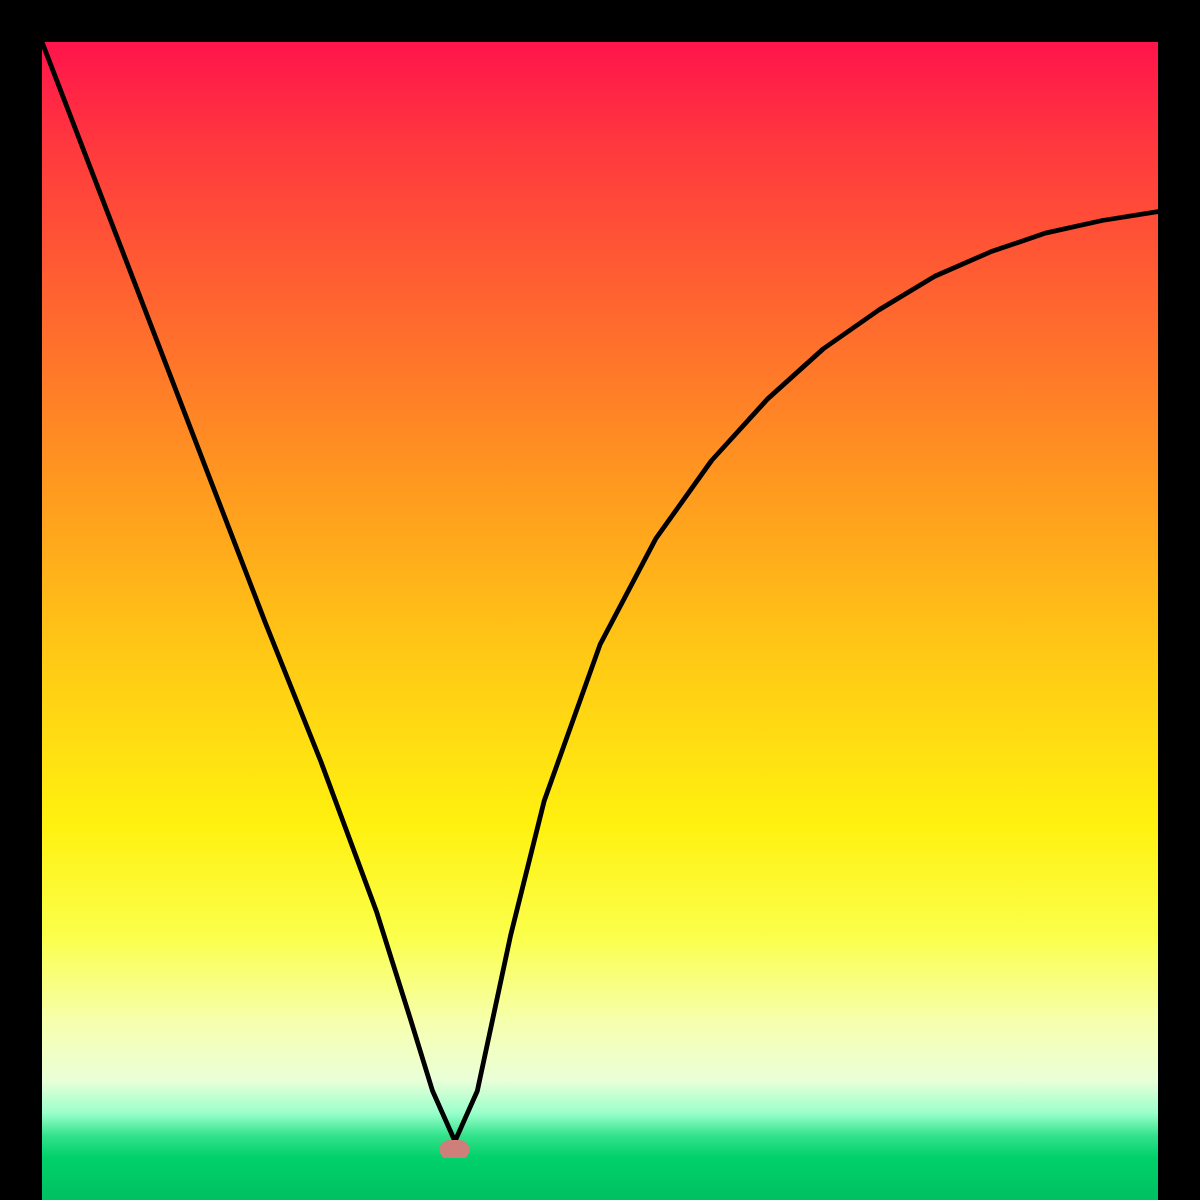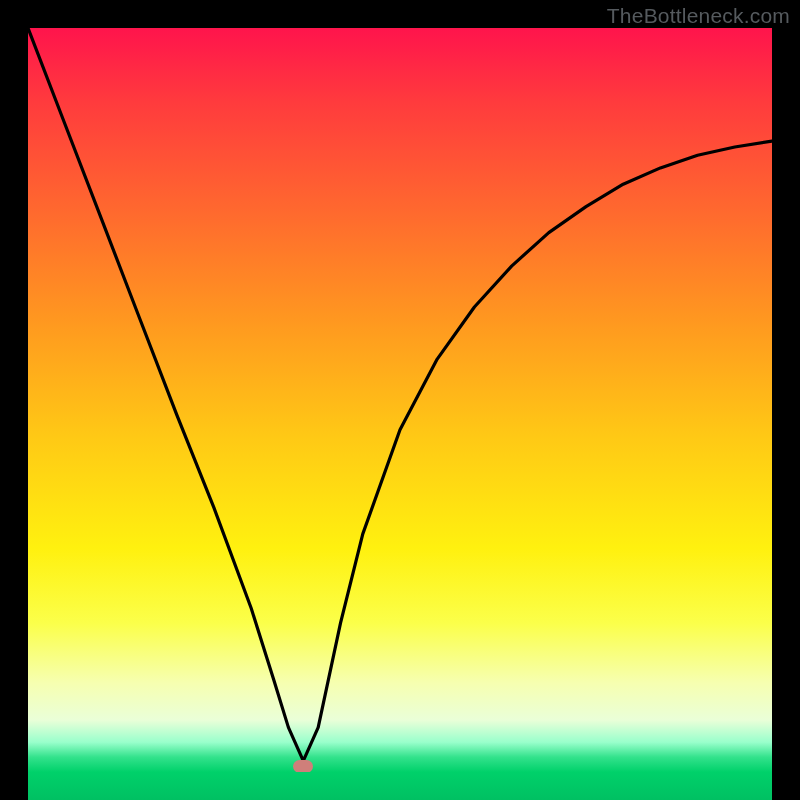--- a/index.html
+++ b/index.html
@@ -72,21 +72,20 @@
     font-weight: 400;
     letter-spacing: 0.2px;
     pointer-events: none;
   }
 </style>
 </head>
 <body>
 
 <div class="frame">
 
-  <div class="watermark">TheBottleneck.com</div>
 
   <div class="plot-area">
     <svg class="curve" viewBox="0 0 744 744" preserveAspectRatio="none">
       <path id="curve-path" d="M0.0 0.0 L37.2 96.7 L74.4 193.4 L111.6 290.2 L148.8 386.9 L186.0 479.9 L223.2 580.3 L245.5 651.0 L260.4 699.4 L275.3 732.8 L290.2 699.4 L312.5 595.2 L334.8 505.9 L372.0 401.8 L409.2 331.1 L446.4 279.0 L483.6 238.1 L520.8 204.6 L558.0 178.6 L595.2 156.2 L632.4 139.9 L669.6 127.2 L706.8 119.0 L744.0 113.1" fill="none" stroke="#000" stroke-width="3.2" stroke-linecap="round" stroke-linejoin="round"></path>
     </svg>
     <div class="marker" id="opt-marker" style="left: 265.28px; top: 732.048px;"></div>
   </div>
 
   <div class="footer-green"></div>
 

